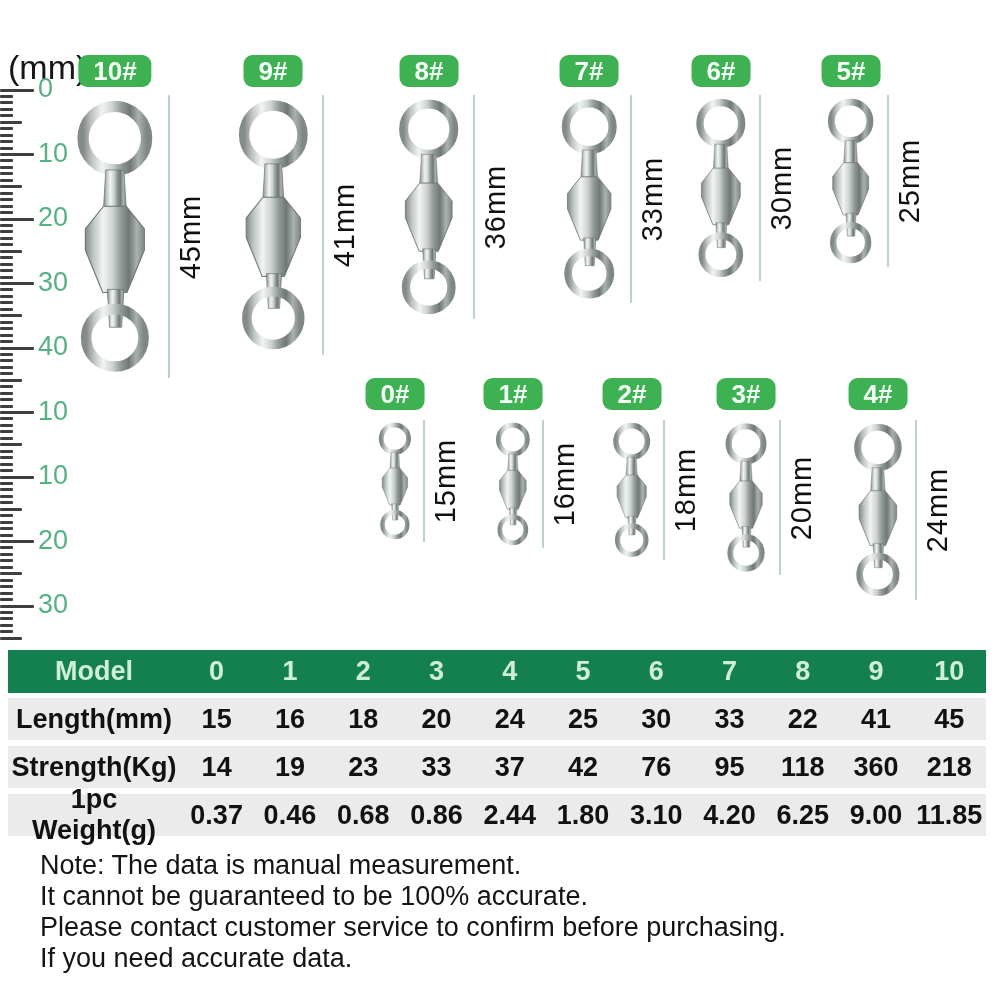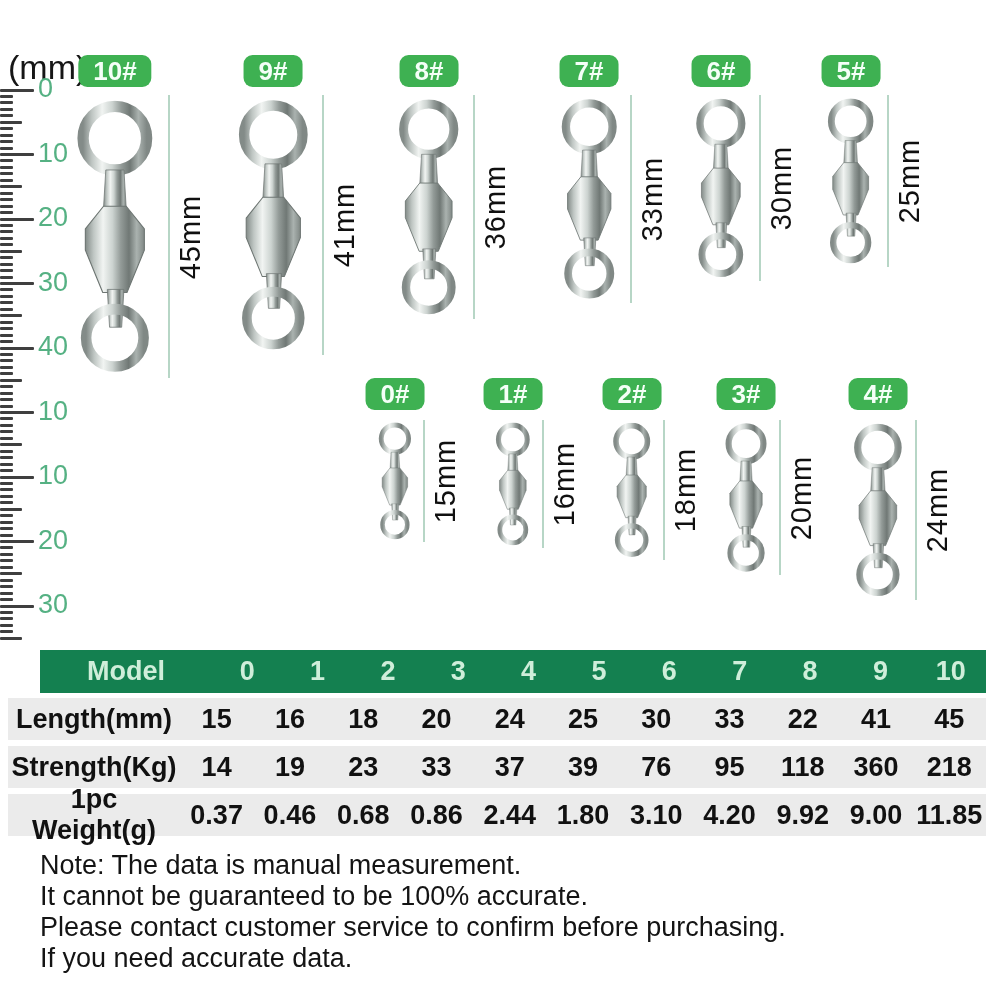--- a/index.html
+++ b/index.html
@@ -12,21 +12,21 @@
   .unit-label{position:absolute;left:8px;top:48px;font-size:34px;font-weight:500;color:#161616;}
   .tick{position:absolute;left:0;background:#3f3f3f;height:3px;border-radius:1px;}
   .ruler-label{position:absolute;left:38px;color:var(--ruler-green);font-size:27px;font-weight:500;transform:translateY(-54%);}
   .badge{position:absolute;transform:translateX(-50%);background:var(--badge-green);color:#f4fff7;
     font-size:26px;font-weight:700;padding:1px 15px;height:30px;line-height:30px;border-radius:9px;white-space:nowrap;}
   .swivel-img{position:absolute;}
   .measure-line{position:absolute;width:2px;background:var(--measure-line);}
   .size-label{position:absolute;transform:translate(-50%,-50%) rotate(-90deg);font-size:29px;font-weight:500;
     color:#101010;white-space:nowrap;letter-spacing:1px;}
   .spec-table{position:absolute;left:8px;top:650px;width:978px;}
-  .t-header{display:flex;height:43px;background:var(--header-green);align-items:center;margin-bottom:5px;margin-left:32px;}
+  .t-header{display:flex;height:43px;background:var(--header-green);align-items:center;margin-bottom:5px;}
   .t-row{display:flex;height:42px;background:var(--row-gray);align-items:center;margin-bottom:6px;}
   .t-label{width:172px;text-align:center;font-weight:700;font-size:27px;color:var(--text-dark);}
   .t-header .t-label{color:var(--header-text);}
   .t-cell{flex:1;text-align:center;font-weight:700;font-size:27px;color:var(--text-dark);}
   .t-header .t-cell{color:var(--header-text);}
   .note{position:absolute;left:40px;top:850px;font-size:27px;line-height:31px;color:#141414;}
 </style>
 </head>
 <body>
 
@@ -251,38 +251,38 @@
         <div class="t-cell">41</div>
         <div class="t-cell">45</div>
       </div>
       <div class="t-row">
         <div class="t-label">Strength(Kg)</div>
         <div class="t-cell">14</div>
         <div class="t-cell">19</div>
         <div class="t-cell">23</div>
         <div class="t-cell">33</div>
         <div class="t-cell">37</div>
-        <div class="t-cell">39</div>
+        <div class="t-cell">42</div>
         <div class="t-cell">76</div>
         <div class="t-cell">95</div>
         <div class="t-cell">118</div>
         <div class="t-cell">360</div>
         <div class="t-cell">218</div>
       </div>
       <div class="t-row">
         <div class="t-label">1pc Weight(g)</div>
         <div class="t-cell">0.37</div>
         <div class="t-cell">0.46</div>
         <div class="t-cell">0.68</div>
         <div class="t-cell">0.86</div>
         <div class="t-cell">2.44</div>
         <div class="t-cell">1.80</div>
         <div class="t-cell">3.10</div>
         <div class="t-cell">4.20</div>
-        <div class="t-cell">9.92</div>
+        <div class="t-cell">6.25</div>
         <div class="t-cell">9.00</div>
         <div class="t-cell">11.85</div>
       </div>
     </div>
 
   <div class="note">
     <div>Note: The data is manual measurement.</div>
     <div>It cannot be guaranteed to be 100% accurate.</div>
     <div>Please contact customer service to confirm before purchasing.</div>
     <div>If you need accurate data.</div>

